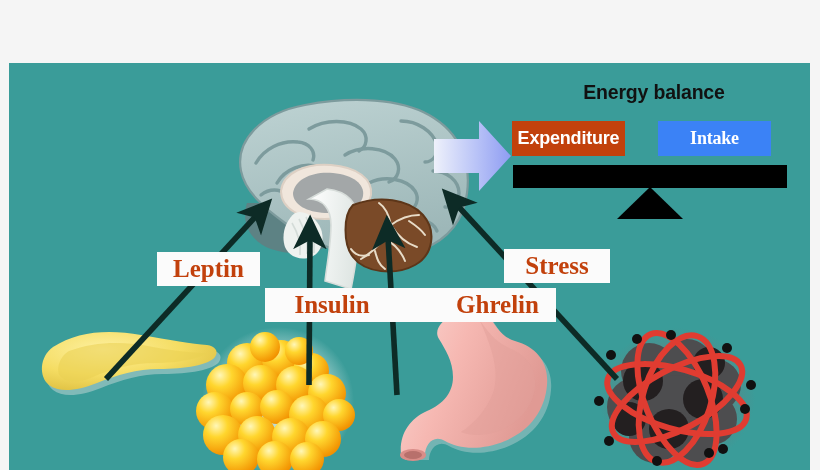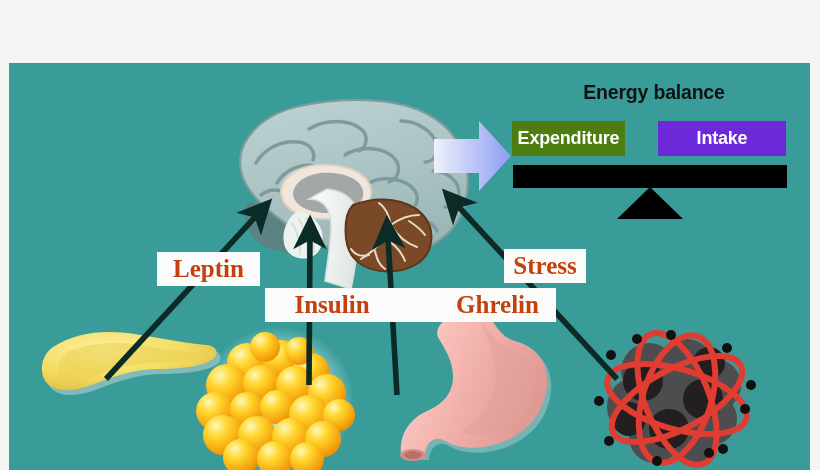--- a/index.html
+++ b/index.html
@@ -52,26 +52,27 @@
     line-height: 35px;
     text-align: center;
     font-size: 18px;
     font-weight: bold;
     color: #ffffff;
     letter-spacing: -0.2px;
   }
   #box-expenditure {
     left: 503px;
     width: 113px;
-    background: #4d7c0f;
+    background: #c2410c;
   }
   #box-intake {
     left: 649px;
-    width: 128px;
-    background: #6d28d9;
+    width: 113px;
+    background: #3b82f6;
+    font-family: Liberation Serif, serif;
   }
   #balance-bar {
     position: absolute;
     left: 504px;
     top: 102px;
     width: 274px;
     height: 23px;
     background: #000000;
   }
   #balance-fulcrum {
@@ -93,21 +94,21 @@
     font-weight: bold;
     font-size: 25px;
     line-height: 34px;
     height: 34px;
     text-align: center;
     white-space: nowrap;
   }
   #label-leptin   { left: 148px; top: 189px; width: 103px; }
   #label-insulin  { left: 256px; top: 225px; width: 134px; }
   #label-ghrelin  { left: 382px; top: 225px; width: 117px; padding-left: 48px; }
-  #label-stress   { left: 495px; top: 186px; width: 82px; }
+  #label-stress   { left: 495px; top: 186px; width: 106px; }
 </style>
 </head>
 <body>
 
 <div id="root">
   <div id="panel">
 
     <svg class="svg-layer" viewBox="0 0 801 416">
       <defs>
         <linearGradient id="gradArrow" x1="0" y1="0" x2="1" y2="0">

